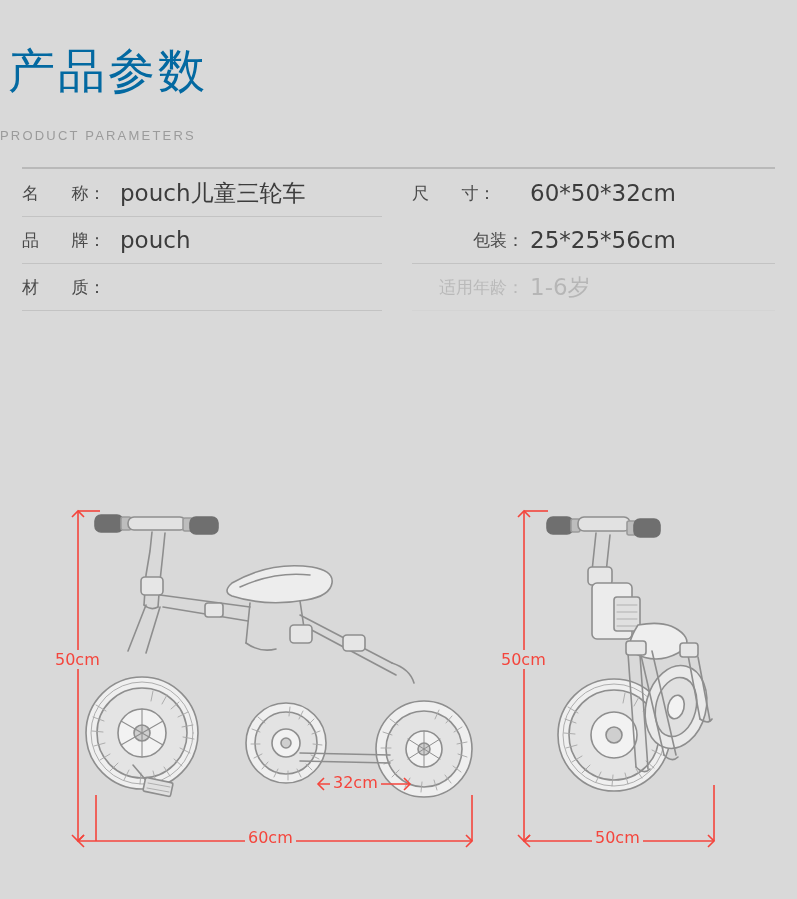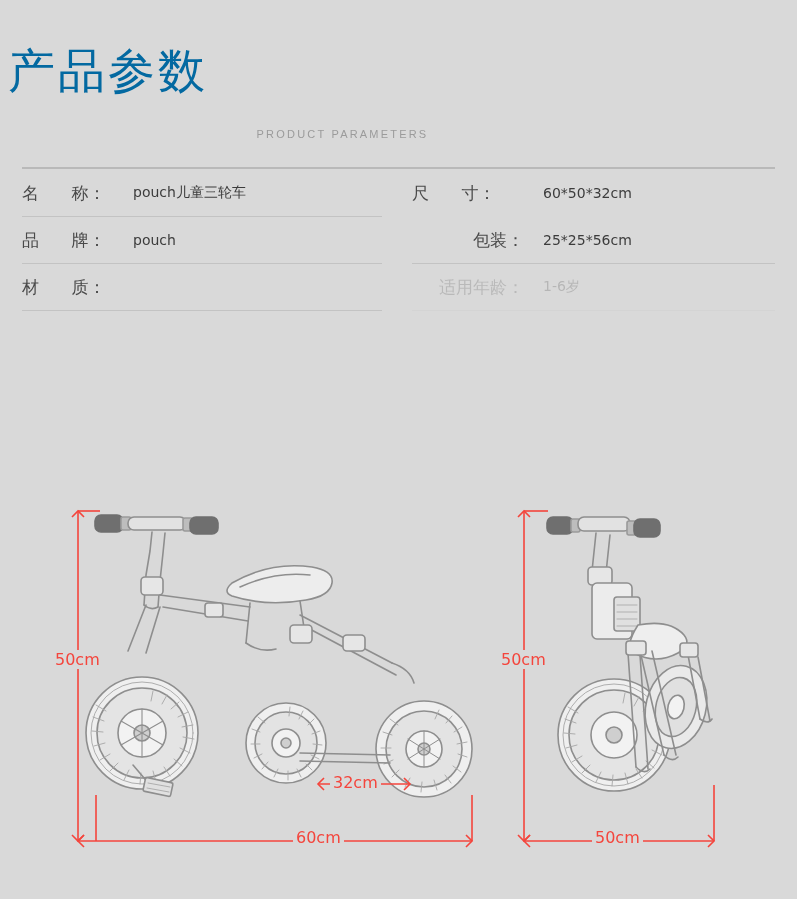--- a/index.html
+++ b/index.html
@@ -33,22 +33,22 @@
     color: #0369a1;
     font-weight: normal;
     line-height: 1.15;
     font-family: "DejaVu Sans", "Liberation Sans", sans-serif;
   }
   .title-en {
     position: absolute;
     top: 128px;
     left: 0;
     width: 685px;
-    text-align: center;
-    font-size: 11px;
+    text-align: left;
+    font-size: 13px;
     letter-spacing: 2.2px;
     color: #9b9b9b;
   }
 
   .top-rule {
     position: absolute;
     top: 167px;
     left: 22px;
     width: 753px;
     height: 2px;
@@ -74,33 +74,32 @@
     left: 390px;
     top: 0;
     width: 363px;
   }
   .row {
     position: relative;
     height: 46px;
     border-bottom: 1px solid #c3c3c3;
     display: flex;
     align-items: center;
-    gap: 13px;
   }
   .row.noline { border-bottom: 1px solid transparent; }
   .row:last-child { }
   .lbl {
     display: inline-block;
     font-size: 17px;
     color: #4a4a4a;
     white-space: pre;
     font-family: "DejaVu Sans", "Liberation Sans", sans-serif;
   }
   .val {
-    font-size: 14px;
+    font-size: 23px;
     color: #3c3c3c;
     margin-left: 6px;
     font-family: "DejaVu Sans", "Liberation Sans", sans-serif;
   }
   .col-left .lbl { width: 92px; }
   .col-right .lbl { width: 112px; }
   .col-right .row.indent .lbl { text-align: right; }
   .faded { opacity: 0.22; }
 
   
@@ -309,20 +308,20 @@
         <path d="M524 386 L714 386"></path>
         <path d="M714 386 L714 330"></path>
         <path d="M530 380 l-6 6 l6 6"></path>
         <path d="M708 380 l6 6 l-6 6"></path>
         <path d="M518 62 l6 -6 l6 6"></path>
         <path d="M518 380 l6 6 l6 -6"></path>
       </g>
     </svg>
 
     <div class="dim-label" style="left:52px; top:195px;">50cm</div>
-    <div class="dim-label" style="left:245px; top:373px;margin-left:48px;">60cm</div>
+    <div class="dim-label" style="left:245px; top:373px;">60cm</div>
     <div class="dim-label" style="left:330px; top:318px;">32cm</div>
 
     <div class="dim-label" style="left:498px; top:195px;">50cm</div>
     <div class="dim-label" style="left:592px; top:373px;">50cm</div>
   </div>
 
 </div>
 
 </body></html>

